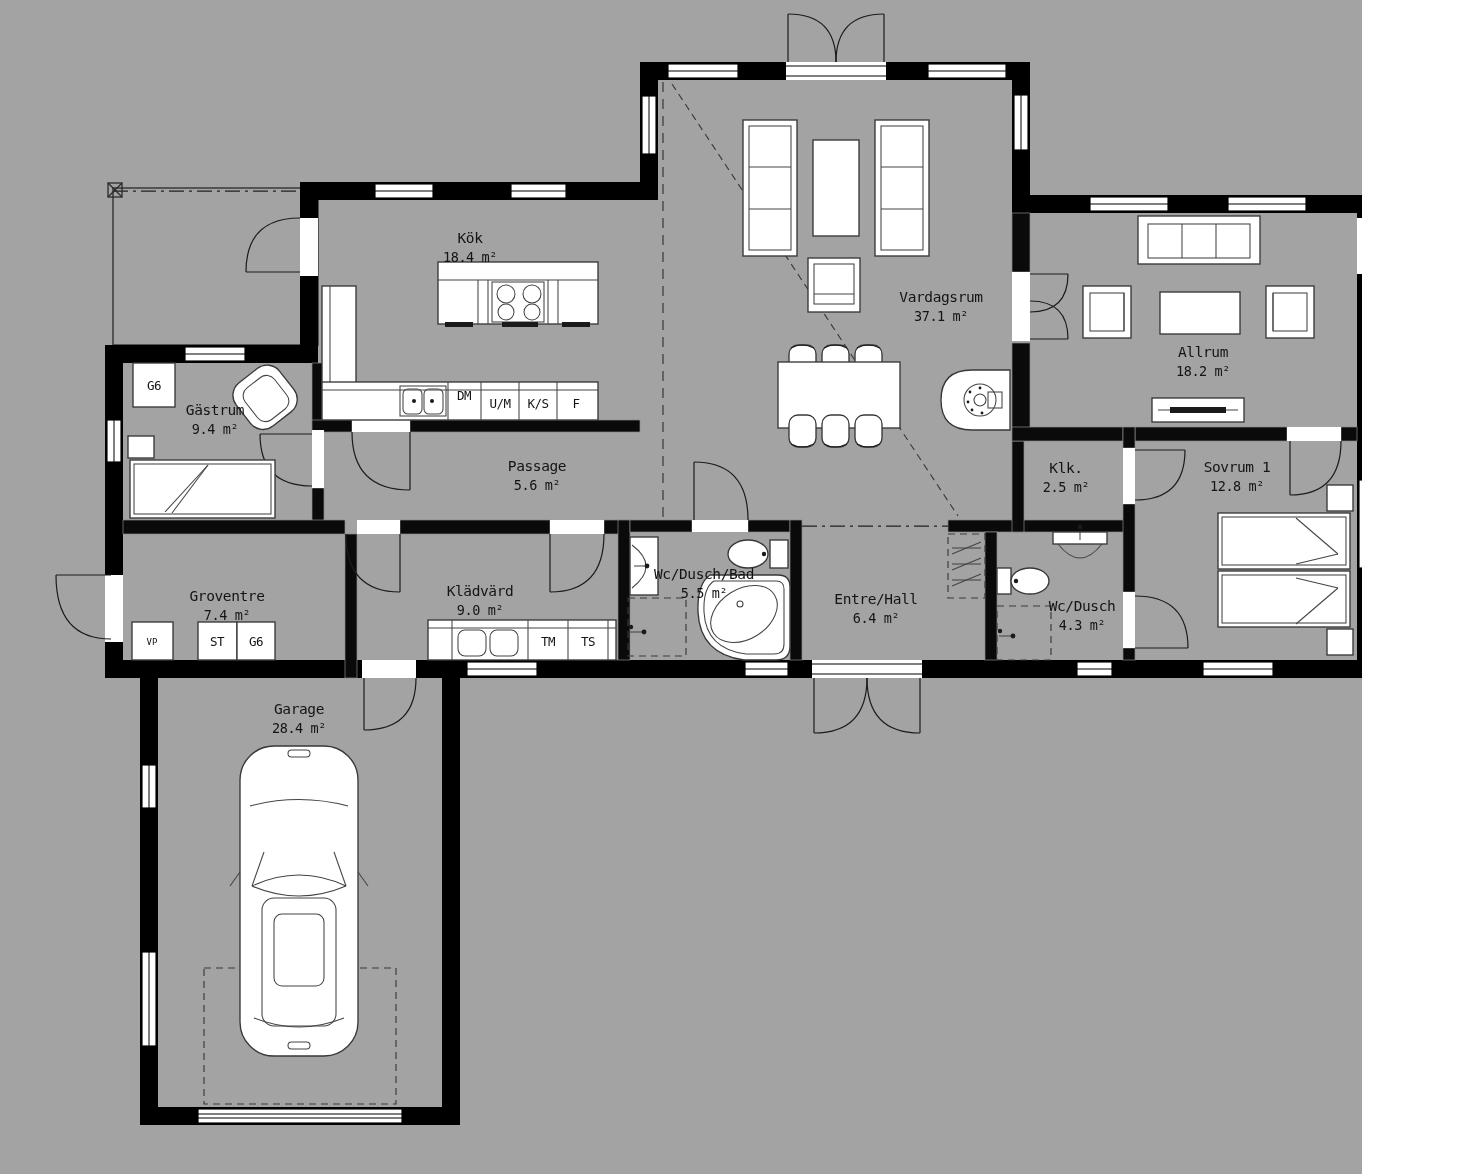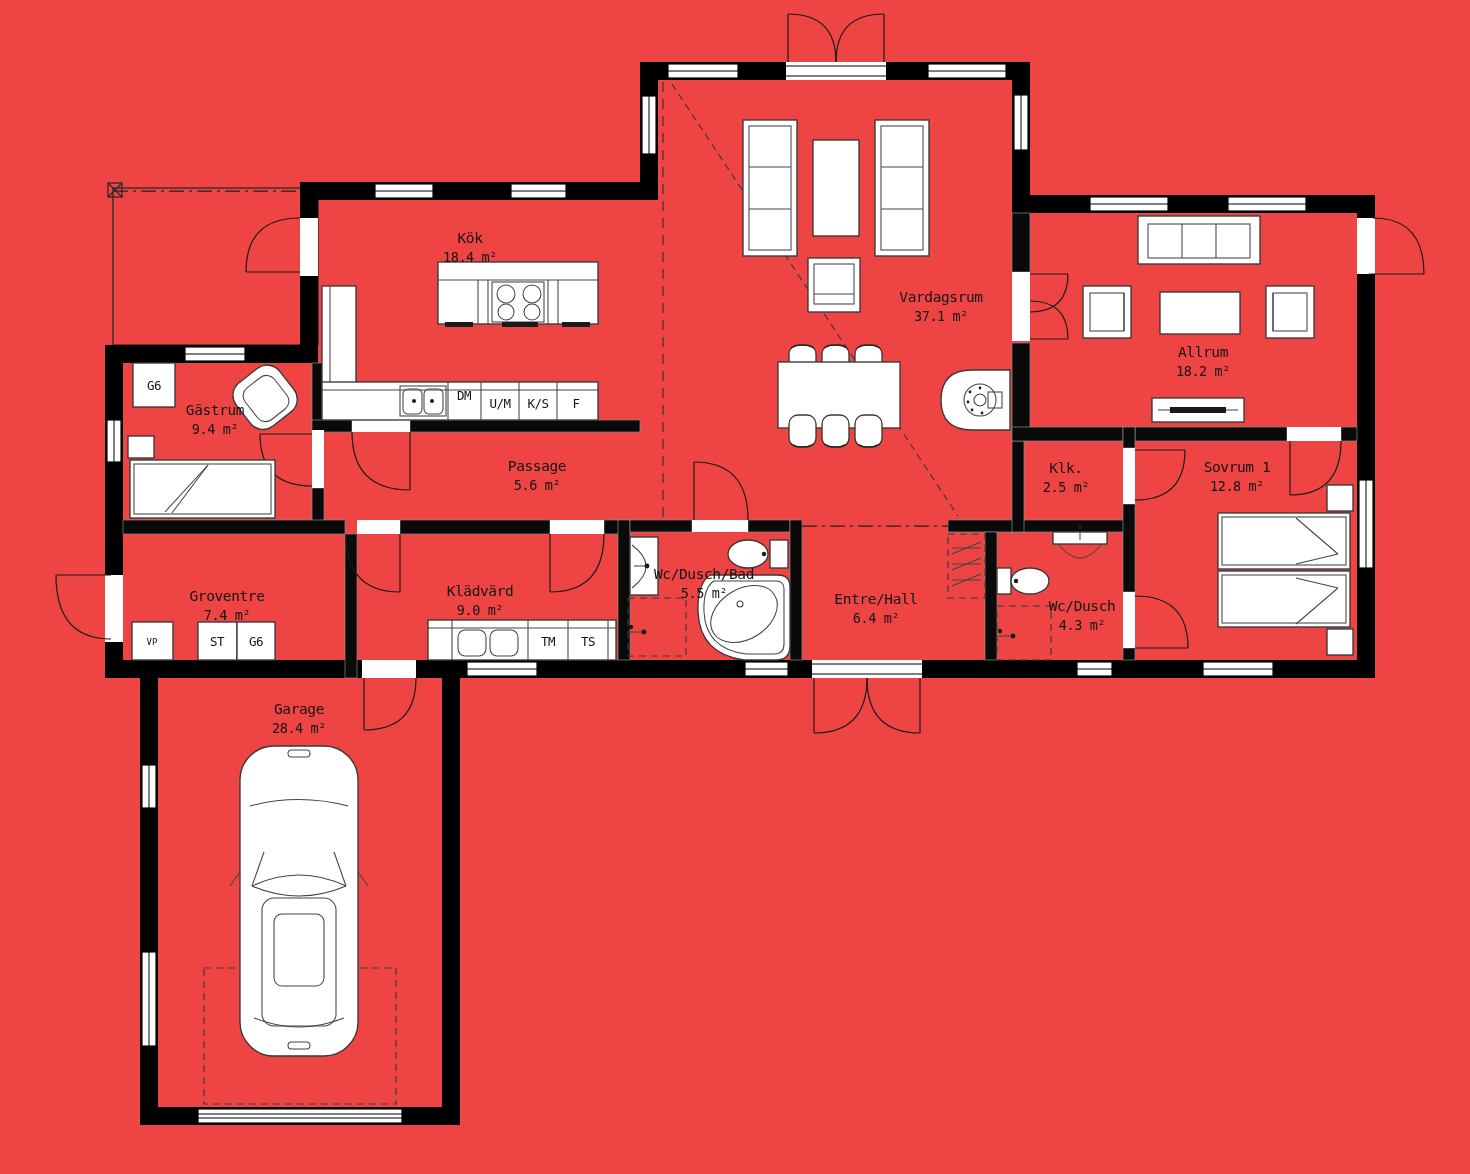--- a/index.html
+++ b/index.html
@@ -1,16 +1,16 @@
 <!DOCTYPE html>
 <html><head>
 <meta charset="utf-8">
 <style>
   html,body{margin:0;padding:0;background:#fff}
-  .plan{width:1470px;height:1174px;position:relative;background:#ef4444;overflow:hidden}
+  .plan{width:1362px;height:1174px;position:relative;background:#a3a3a3;overflow:hidden}
   svg{display:block}
   .wall{fill:#000}
   .iwall{fill:#0a0a0a;stroke:#8a8a8a;stroke-width:.7}
   .gap{fill:#fff}
   .winframe{stroke:#000;stroke-width:1.15;fill:#fff}
   .winline{stroke:#000;stroke-width:1;fill:none}
   .door{stroke:#1c1c1c;stroke-width:1.2;fill:none}
   .thin{stroke:#2a2a2a;stroke-width:1.3;fill:none}
   .furn{stroke:#383838;stroke-width:1.35;fill:#fff}
   .furn2{stroke:#444;stroke-width:1.05;fill:none}

